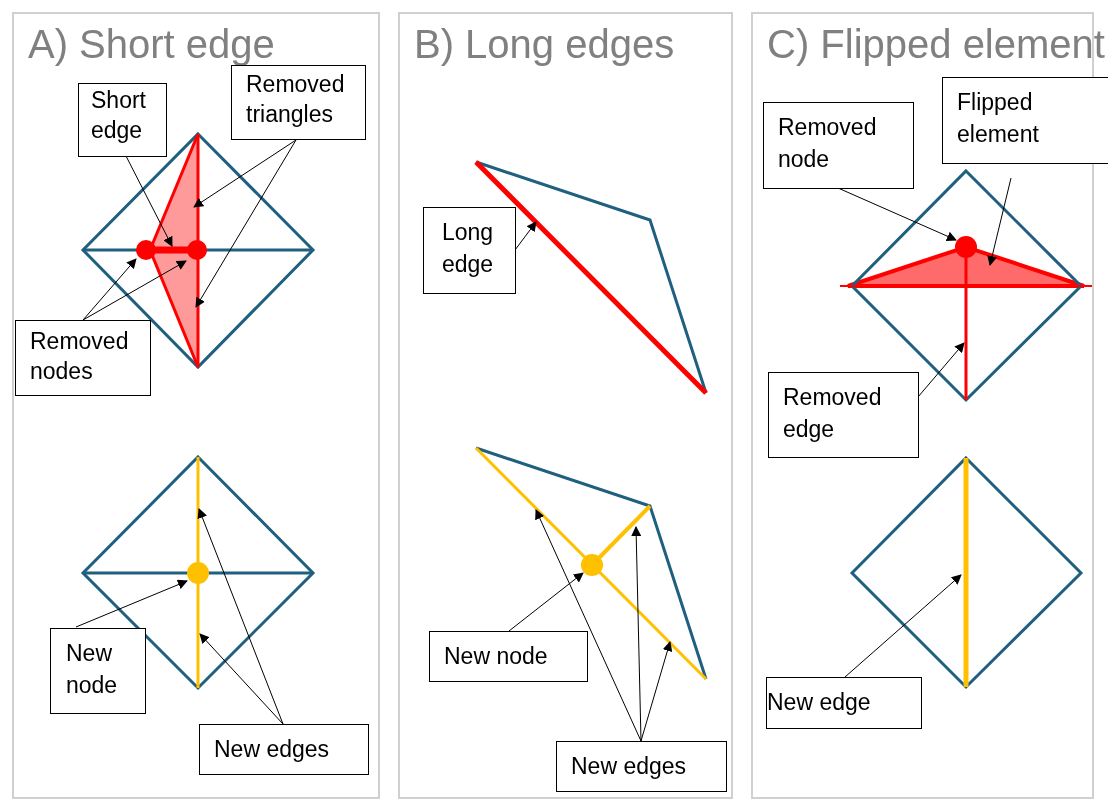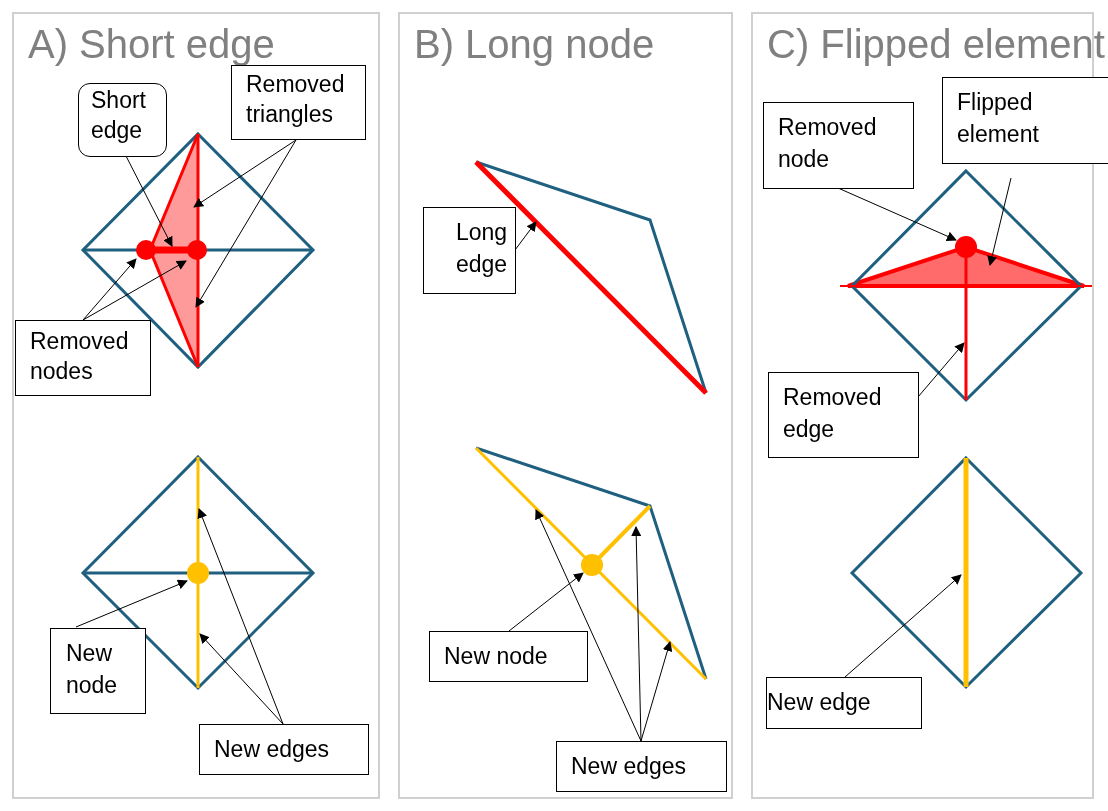--- a/index.html
+++ b/index.html
@@ -91,34 +91,34 @@
   <g>
     <polygon points="966,458 1081,573 966,687 852,573" fill="none" stroke="#1f5f7f" stroke-width="3"></polygon>
     <line x1="966" y1="458" x2="966" y2="687" stroke="#ffc000" stroke-width="5"></line>
   </g>
   <g stroke="#000" stroke-width="1" fill="none">
     <line x1="845" y1="677" x2="961" y2="575" marker-end="url(#arrow)"></line>
   </g>
 </svg>
 
 <div class="title" style="left:28px;top:22px;">A) Short edge</div>
-<div class="title" style="left:414px;top:22px;">B) Long node</div>
+<div class="title" style="left:414px;top:22px;">B) Long edges</div>
 <div class="title" style="left:767px;top:22px;">C) Flipped element</div>
 
-<div class="label" style="left:78px;top:83px;width:89px;height:74px;padding:2px 12px;line-height:1.3;border-radius:12px;">Short
+<div class="label" style="left:78px;top:83px;width:89px;height:74px;padding:2px 12px;line-height:1.3;">Short
 edge</div>
 <div class="label" style="left:231px;top:65px;width:135px;height:75px;padding:4px 14px;line-height:1.3;">Removed
 triangles</div>
 <div class="label" style="left:15px;top:320px;width:136px;height:76px;padding:6px 14px;line-height:1.3;">Removed
 nodes</div>
 <div class="label" style="left:26px;top:628px;width:96px;height:86px;padding:8px 15px;line-height:1.4;margin-left:24px;">New
 node</div>
 <div class="label" style="left:199px;top:724px;width:170px;height:51px;padding:10px 14px;line-height:1.3;">New edges</div>
 
-<div class="label" style="left:423px;top:207px;width:93px;height:87px;padding:8px 32px;line-height:1.4;">Long
+<div class="label" style="left:423px;top:207px;width:93px;height:87px;padding:8px 18px;line-height:1.4;">Long
 edge</div>
 <div class="label" style="left:429px;top:631px;width:159px;height:51px;padding:10px 14px;line-height:1.3;">New node</div>
 <div class="label" style="left:556px;top:741px;width:171px;height:51px;padding:10px 14px;line-height:1.3;">New edges</div>
 
 <div class="label" style="left:763px;top:102px;width:151px;height:87px;padding:8px 14px;line-height:1.4;">Removed
 node</div>
 <div class="label" style="left:942px;top:77px;width:170px;height:87px;padding:8px 14px;line-height:1.4;">Flipped
 element</div>
 <div class="label" style="left:768px;top:372px;width:151px;height:86px;padding:8px 14px;line-height:1.4;">Removed
 edge</div>

